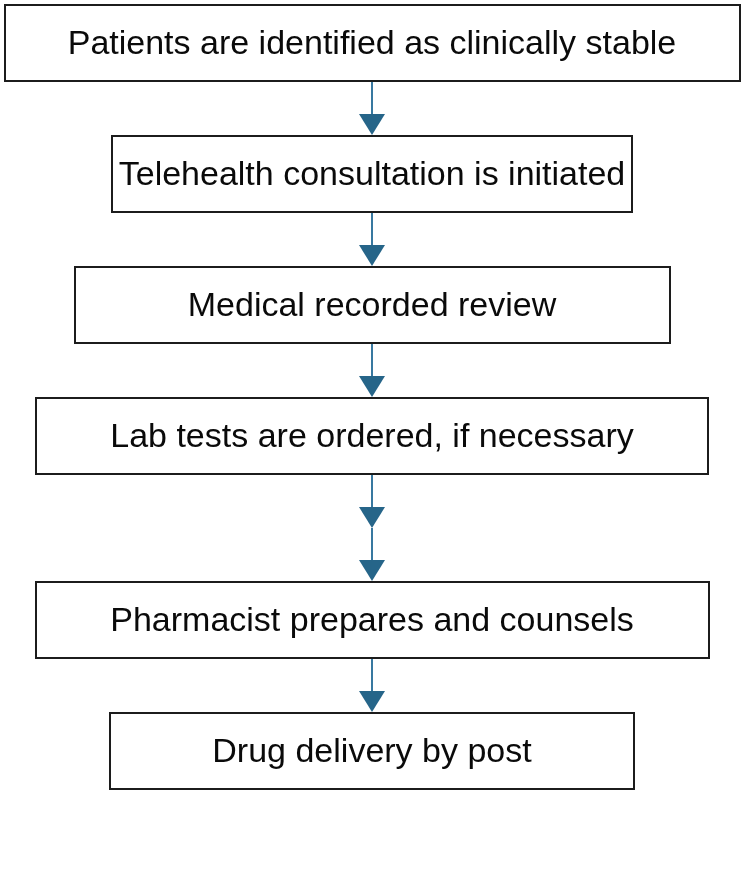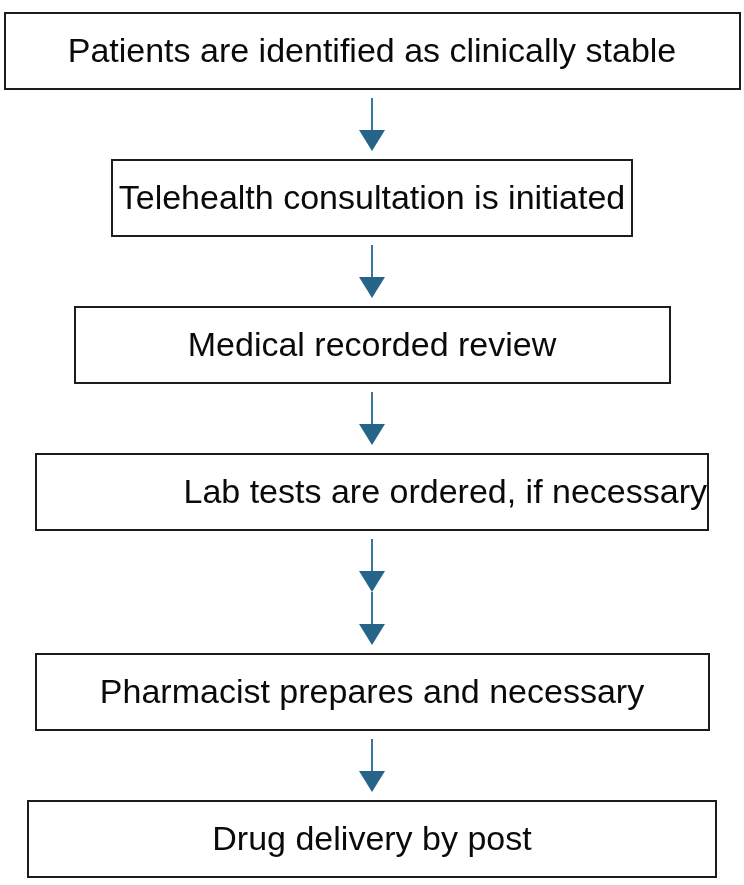--- a/index.html
+++ b/index.html
@@ -16,43 +16,43 @@
   }
   .canvas {
     width: 744px;
     height: 885px;
     background: #ffffff;
     padding-top: 4px;
     overflow: hidden;
     font-family: "Liberation Sans", sans-serif;
   }
   .node {
-    margin: 8px auto;
+    margin: 0 auto;
     height: 78px;
     border: 2px solid var(--box-border);
     background: #ffffff;
     display: flex;
     align-items: center;
     justify-content: center;
     text-align: center;
   }
   .node span {
     font-size: 34px;
     line-height: 1.1;
     color: var(--text-color);
     white-space: nowrap;
   }
   
   .n1 { width: 737px; }
   .n2 { width: 522px; }
   .n3 { width: 597px; text-align: right; }
-  .n4 { width: 674px; justify-content: flex-end; }
+  .n4 { width: 674px; }
   .n5 { width: 597px; }
   .n6 { width: 675px; }
-  .n7 { width: 690px; }
+  .n7 { width: 526px; }
 
   .arrow {
     height: 53px;
     display: flex;
     flex-direction: column;
     align-items: center;
     justify-content: flex-start;
   }
   .arrow .shaft {
     width: 2px;
@@ -109,21 +109,21 @@
     <span class="head"></span>
   </div>
 
 
   <div class="arrow">
     <span class="shaft"></span>
     <span class="head"></span>
   </div>
 
   <div class="node n6">
-    <span>Pharmacist prepares and necessary</span>
+    <span>Pharmacist prepares and counsels</span>
   </div>
 
   <div class="arrow">
     <span class="shaft"></span>
     <span class="head"></span>
   </div>
 
   <div class="node n7">
     <span>Drug delivery by post</span>
   </div>

